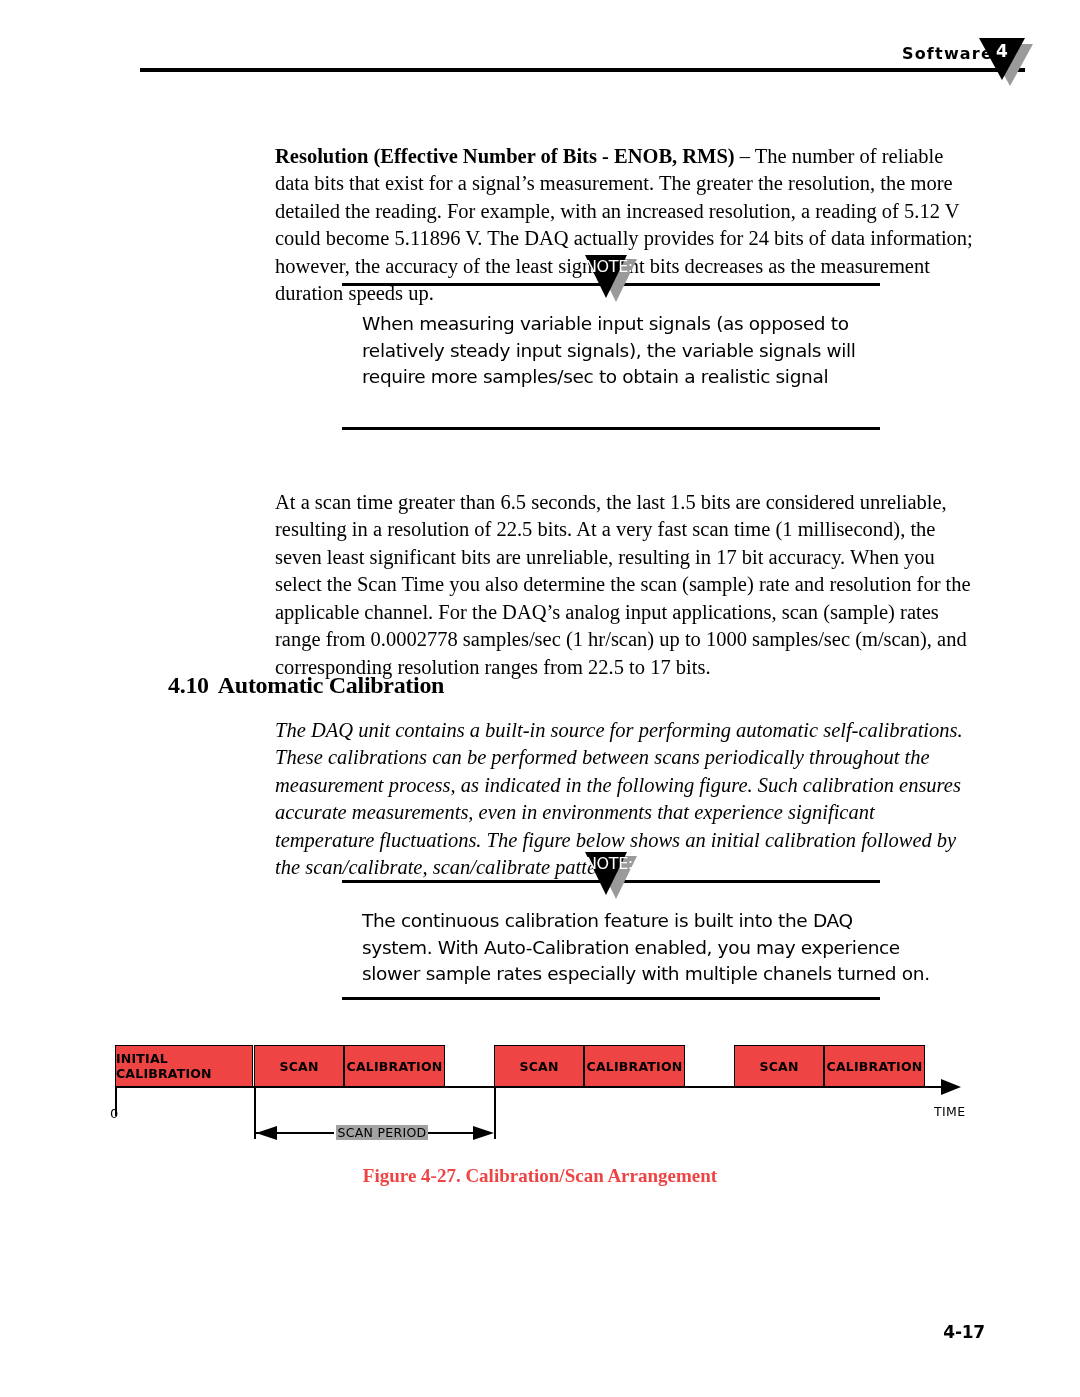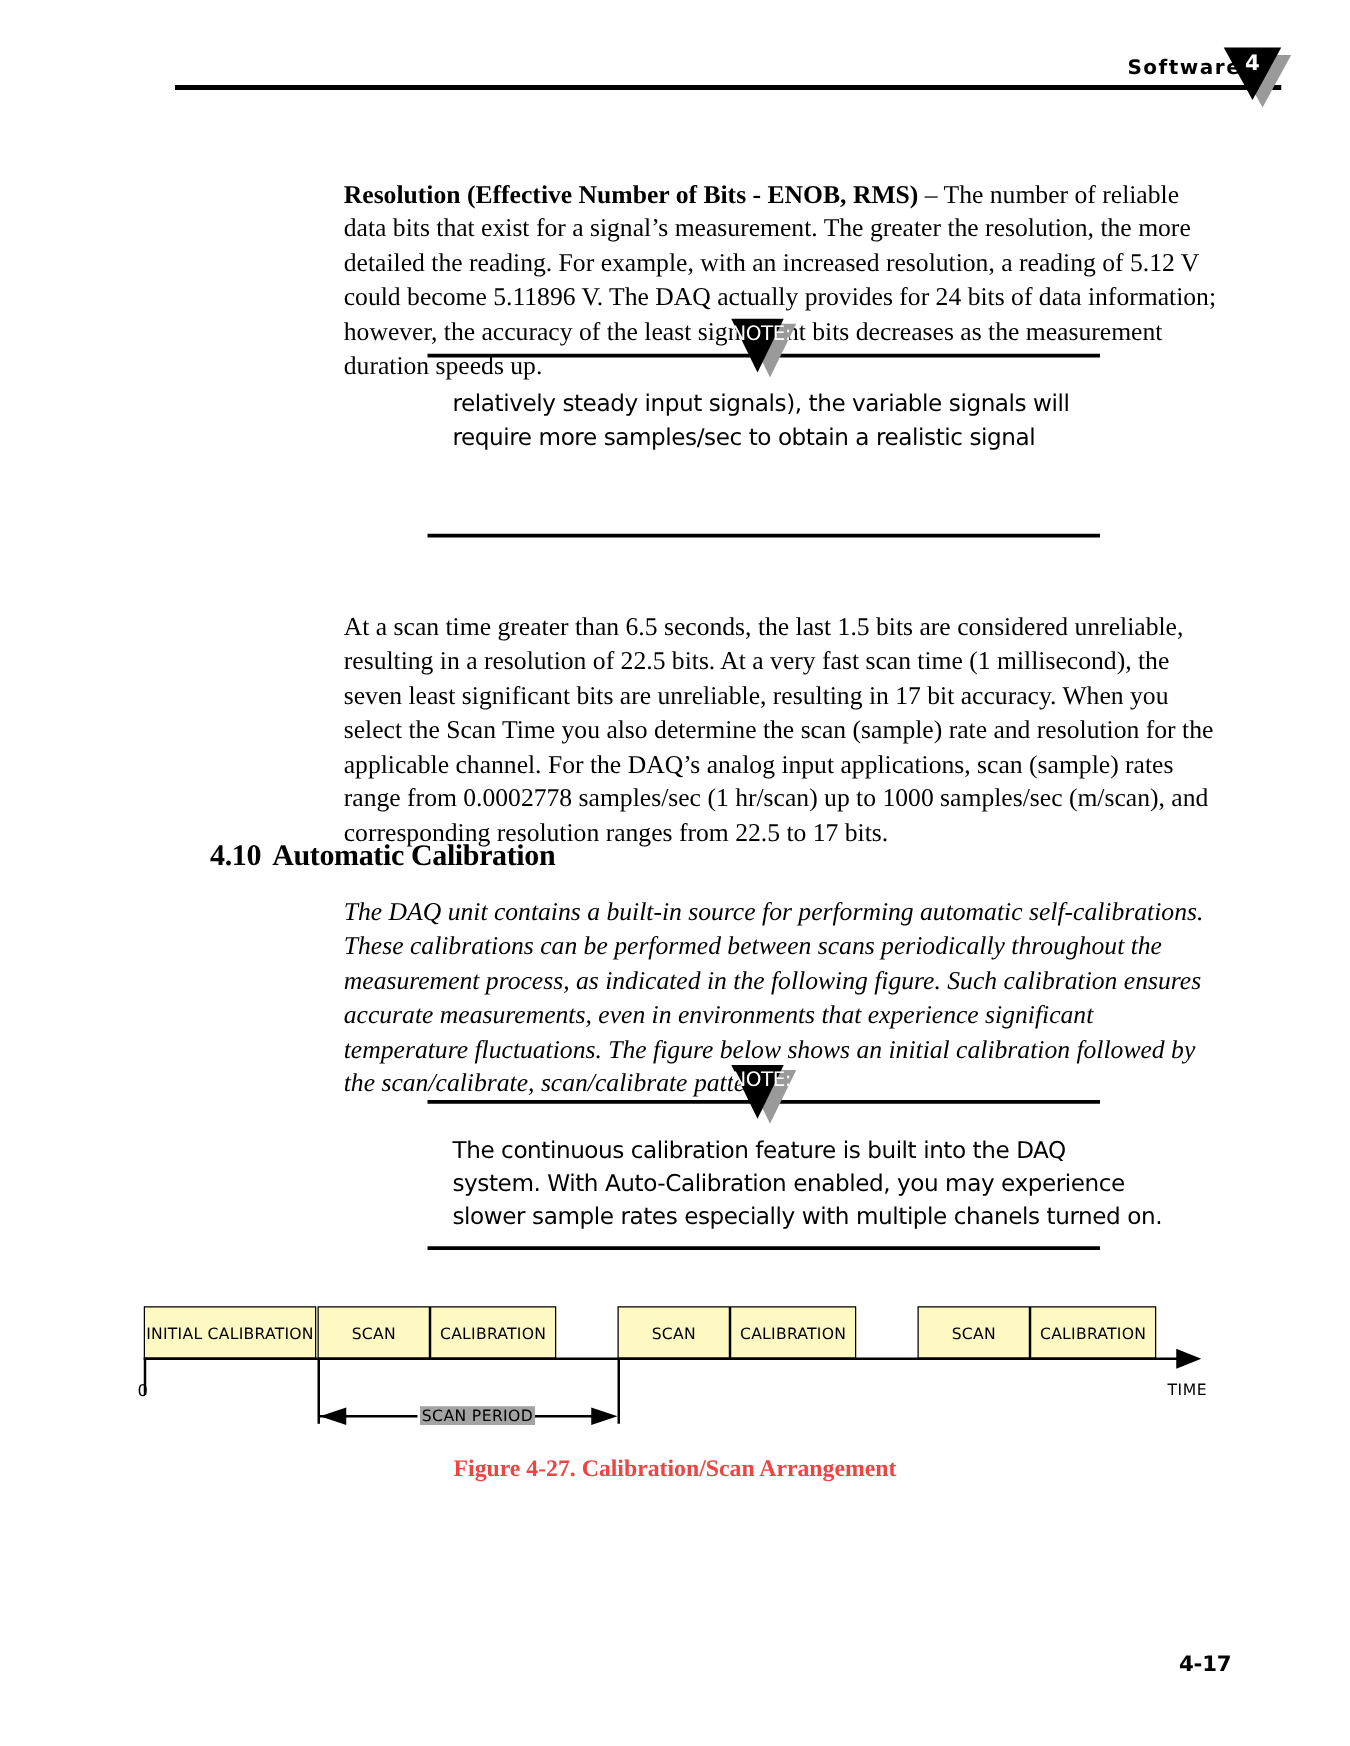--- a/index.html
+++ b/index.html
@@ -182,27 +182,28 @@
     width: 1080px;
     height: 120px;
     font-family: "DejaVu Sans", sans-serif;
   }
   .tbox {
     position: absolute;
     top: 5px;
     height: 42px;
     border: 1.5px solid #000;
     box-sizing: border-box;
-    background: #fef9c3;
+    background: #ef4444;
     display: flex;
     align-items: center;
     justify-content: center;
     font-size: 12.5px;
     letter-spacing: 0.2px;
     color: #000;
+    font-weight: bold;
   }
   #axis-line {
     position: absolute;
     left: 115px;
     top: 46px;
     width: 830px;
     height: 1.6px;
     background: #000;
   }
   #axis-arrow {
@@ -334,20 +335,21 @@
 <p class="body-par" id="par-resolution"><b>Resolution (Effective Number of Bits - ENOB, RMS)</b><span> – The number of reliable data bits that exist for a signal’s measurement. The greater the resolution, the more detailed the reading. For example, with an increased resolution, a reading of 5.12 V could become 5.11896 V. The DAQ actually provides for 24 bits of data information; however, the accuracy of the least significant bits decreases as the measurement duration speeds up.</span></p>
 
 <div class="note-box" id="note-1">
   <div class="note-rule top"></div>
   <div class="note-marker">
     <div class="shadow"></div>
     <div class="tri"></div>
     <div class="label">NOTE:</div>
   </div>
   <div class="note-text">
+    <div>When measuring variable input signals (as opposed to</div>
     <div>relatively steady input signals), the variable signals will</div>
     <div>require more samples/sec to obtain a realistic signal</div>
   </div>
   <div class="note-rule bottom"></div>
 </div>
 
 <p class="body-par" id="par-scantime">At a scan time greater than 6.5 seconds, the last 1.5 bits are considered unreliable, resulting in a resolution of 22.5 bits. At a very fast scan time (1 millisecond), the seven least significant bits are unreliable, resulting in 17 bit accuracy. When you select the Scan Time you also determine the scan (sample) rate and resolution for the applicable channel. For the DAQ’s analog input applications, scan (sample) rates range from 0.0002778 samples/sec (1 hr/scan) up to 1000 samples/sec (m/scan), and corresponding resolution ranges from 22.5 to 17 bits.</p>
 
 <h2 id="section-heading"><span class="num">4.10</span><span>Automatic Calibration</span></h2>
 

